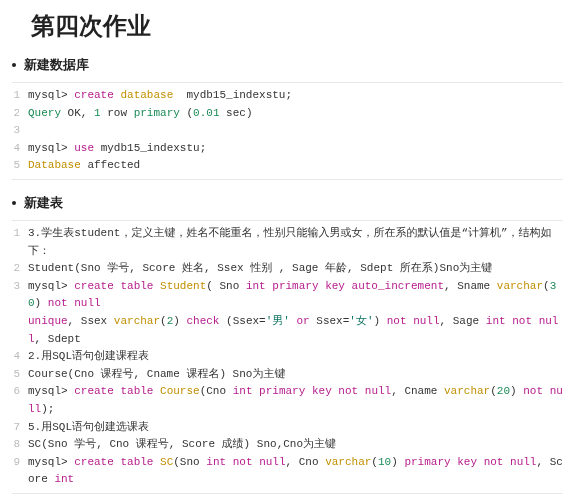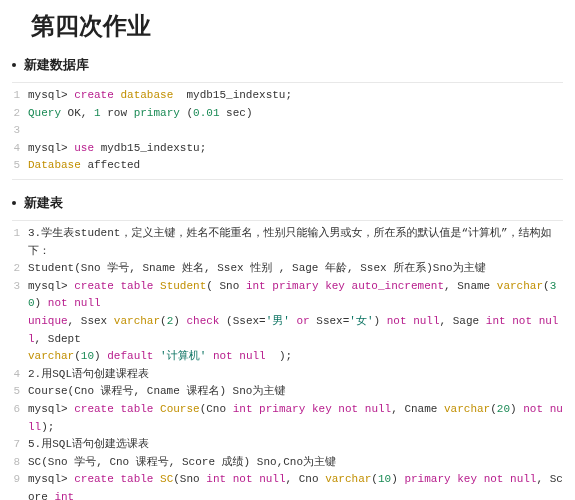--- a/index.html
+++ b/index.html
@@ -87,24 +87,23 @@
   <div class="code-line"><span class="line-no">5</span><span class="line-content"><span class="tk-func">Database</span><span> affected</span></span></div>
 </div>
 
 <div class="section-title">
   <span class="bullet"></span>
   <span>新建表</span>
 </div>
 
 <div class="code-block">
   <div class="code-line"><span class="line-no">1</span><span class="line-content">3.学生表student，定义主键，姓名不能重名，性别只能输入男或女，所在系的默认值是“计算机”，结构如下：</span></div>
-  <div class="code-line"><span class="line-no">2</span><span class="line-content">Student(Sno 学号, Sname 姓名, Ssex 性别 , Sage 年龄, Ssex 所在系)Sno为主键</span></div>
+  <div class="code-line"><span class="line-no">2</span><span class="line-content">Student(Sno 学号, Score 姓名, Ssex 性别 , Sage 年龄, Sdept 所在系)Sno为主键</span></div>
   <div class="code-line"><span class="line-no">3</span><span class="line-content"><span>mysql&gt; </span><span class="tk-keyword">create</span> <span class="tk-keyword">table</span> <span class="tk-func">Student</span><span>( Sno </span><span class="tk-keyword">int</span> <span class="tk-keyword">primary</span> <span class="tk-keyword">key</span> <span class="tk-keyword">auto_increment</span><span>, Sname </span><span class="tk-func">varchar</span><span>(</span><span class="tk-num">30</span><span>) </span><span class="tk-keyword">not</span> <span class="tk-keyword">null</span></span></div>
   <div class="code-line"><span class="line-no"></span><span class="line-content"><span class="tk-keyword">unique</span><span>, Ssex </span><span class="tk-func">varchar</span><span>(</span><span class="tk-num">2</span><span>) </span><span class="tk-keyword">check</span><span> (Ssex=</span><span class="tk-str">'男'</span> <span class="tk-keyword">or</span><span> Ssex=</span><span class="tk-str">'女'</span><span>) </span><span class="tk-keyword">not</span> <span class="tk-keyword">null</span><span>, Sage </span><span class="tk-keyword">int</span> <span class="tk-keyword">not</span> <span class="tk-keyword">null</span><span>, Sdept</span></span></div>
-  <div class="code-line"><span class="line-no"></span><span class="line-content"><span class="tk-func">varchar</span><span>(</span><span class="tk-num">10</span><span>) </span><span class="tk-keyword">default</span> <span class="tk-str">'计算机'</span> <span class="tk-keyword">not</span> <span class="tk-keyword">null</span><span>  );</span></span></div>
   <div class="code-line"><span class="line-no">4</span><span class="line-content">2.用SQL语句创建课程表</span></div>
   <div class="code-line"><span class="line-no">5</span><span class="line-content">Course(Cno 课程号, Cname 课程名) Sno为主键</span></div>
   <div class="code-line"><span class="line-no">6</span><span class="line-content"><span>mysql&gt; </span><span class="tk-keyword">create</span> <span class="tk-keyword">table</span> <span class="tk-func">Course</span><span>(Cno </span><span class="tk-keyword">int</span> <span class="tk-keyword">primary</span> <span class="tk-keyword">key</span> <span class="tk-keyword">not</span> <span class="tk-keyword">null</span><span>, Cname </span><span class="tk-func">varchar</span><span>(</span><span class="tk-num">20</span><span>) </span><span class="tk-keyword">not</span> <span class="tk-keyword">null</span><span>);</span></span></div>
   <div class="code-line"><span class="line-no">7</span><span class="line-content">5.用SQL语句创建选课表</span></div>
   <div class="code-line"><span class="line-no">8</span><span class="line-content">SC(Sno 学号, Cno 课程号, Score 成绩) Sno,Cno为主键</span></div>
   <div class="code-line"><span class="line-no">9</span><span class="line-content"><span>mysql&gt; </span><span class="tk-keyword">create</span> <span class="tk-keyword">table</span> <span class="tk-func">SC</span><span>(Sno </span><span class="tk-keyword">int</span> <span class="tk-keyword">not</span> <span class="tk-keyword">null</span><span>, Cno </span><span class="tk-func">varchar</span><span>(</span><span class="tk-num">10</span><span>) </span><span class="tk-keyword">primary</span> <span class="tk-keyword">key</span> <span class="tk-keyword">not</span> <span class="tk-keyword">null</span><span>, Score </span><span class="tk-keyword">int</span></span></div>
 
 </div>
 
 </body></html>

